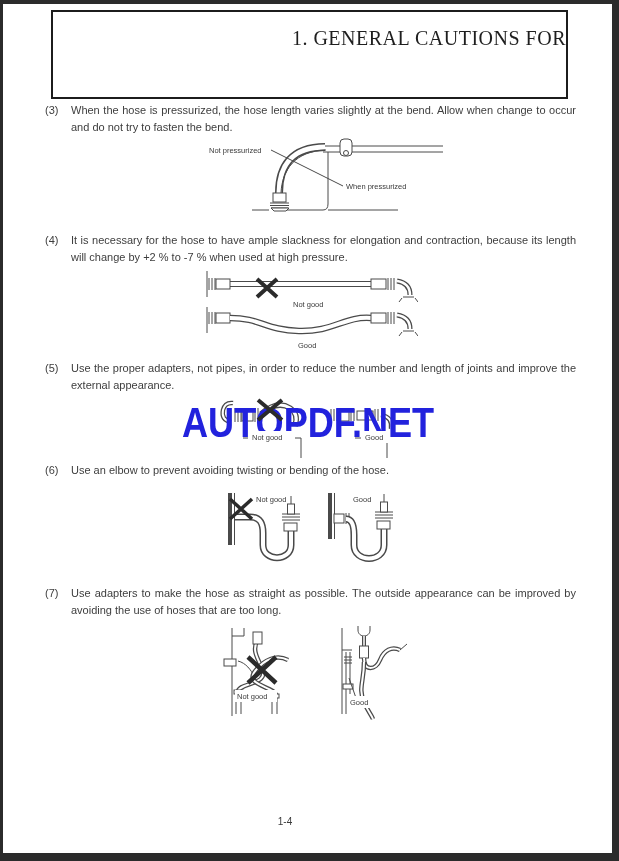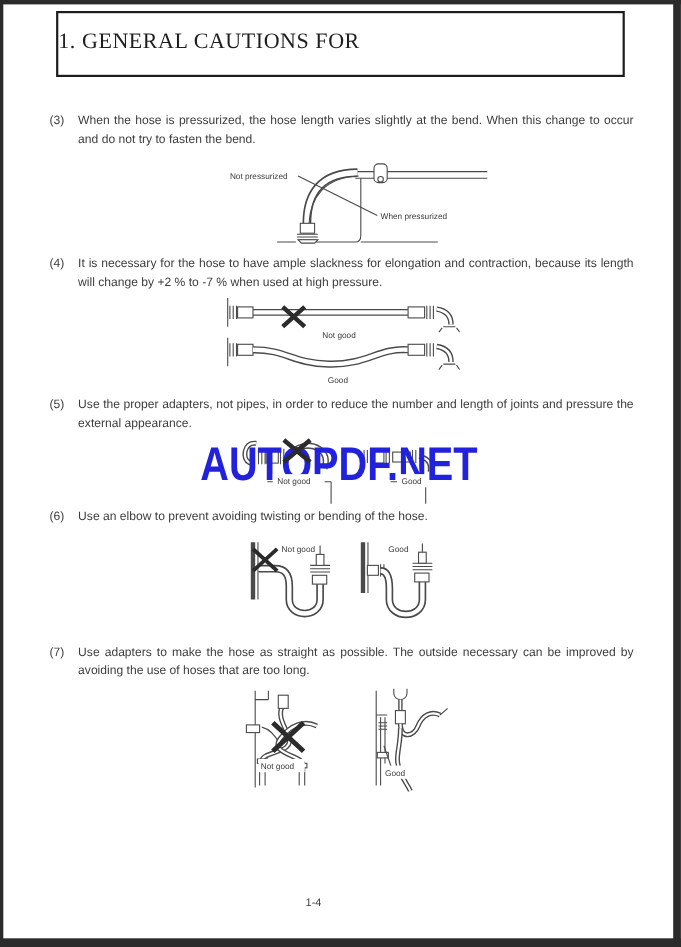--- a/index.html
+++ b/index.html
@@ -8,22 +8,22 @@
     position:relative; width:619px; height:861px; background:#ffffff;
     font-family:"Liberation Sans", sans-serif; color:#3d3d3d; overflow:hidden;
   }
   .scan-edge { position:absolute; background:#2b2b2b; }
   .edge-top    { left:0; top:0; width:619px; height:4px; }
   .edge-left   { left:0; top:0; width:3px; height:861px; }
   .edge-right  { left:612px; top:0; width:7px; height:861px; }
   .edge-bottom { left:0; top:853px; width:619px; height:8px; }
 
   .title-box {
-    position:absolute; left:51px; top:10px; width:517px; height:60px;
-    border:2px solid #1c1c1c; text-align:left; padding-top:13px;
+    position:absolute; left:51px; top:10px; width:517px; height:89px;
+    border:2px solid #1c1c1c; text-align:right; padding-top:13px;
     font-family:"Liberation Serif", serif; color:#1e1e1e;
   }
   .title-line { font-size:20px; line-height:27px; letter-spacing:0.5px; }
 
   .item { position:absolute; left:45px; width:531px; display:flex; }
   .item-num  { width:26px; flex:none; font-size:11px; line-height:17px; }
   .item-text { flex:1; font-size:11px; line-height:17px; text-align:justify; }
 
   .fig { position:absolute; }
   .fig svg text { font-family:"Liberation Sans", sans-serif; font-size:7.5px; fill:#3a3a3a; }
@@ -47,24 +47,24 @@
   <div class="scan-edge edge-left"></div>
   <div class="scan-edge edge-right"></div>
   <div class="scan-edge edge-bottom"></div>
 
   <div class="title-box">
     <div class="title-line">1. GENERAL CAUTIONS FOR</div>
   </div>
 
   <div class="item" style="top:102px">
     <span class="item-num">(3)</span>
-    <span class="item-text">When the hose is pressurized, the hose length varies slightly at the bend. When this change to occur and do not try to fasten the bend.</span>
-  </div>
-
-  <div class="fig" style="left:195px; top:147px">
+    <span class="item-text">When the hose is pressurized, the hose length varies slightly at the bend. Allow when change to occur and do not try to fasten the bend.</span>
+  </div>
+
+  <div class="fig" style="left:195px; top:137px">
     <svg width="250" height="82" viewBox="0 0 250 82">
       <g stroke="#4a4a4a" stroke-width="1" fill="none">
 
         <path d="M57 73 H 74 M92 73 q 6 0 12 0 H 128 q 5 0 5 -6 V 15"></path>
         <path d="M133 73 H 203"></path>
 
         <path d="M128 9 H 248 M128 15 H 248"></path>
 
         <rect x="145" y="2" width="12" height="17" rx="4" fill="#ffffff"></rect>
         <circle cx="151" cy="16" r="2.5" fill="#ffffff"></circle>
@@ -119,21 +119,21 @@
         <path d="M194 44 q 13 2 13 14" stroke-width="5"></path>
         <path d="M194 44 q 13 2 13 14" stroke="#ffffff" stroke-width="2.5"></path>
         <path d="M200 60 h 11 M199 61 l -3 4 M212 61 l 3 4"></path>
       </g>
       <text x="95" y="77">Good</text>
     </svg>
   </div>
 
   <div class="item" style="top:360px">
     <span class="item-num">(5)</span>
-    <span class="item-text">Use the proper adapters, not pipes, in order to reduce the number and length of joints and pressure the external appearance.</span>
+    <span class="item-text">Use the proper adapters, not pipes, in order to reduce the number and length of joints and improve the external appearance.</span>
   </div>
 
   <div class="fig" id="fig5-base" style="left:215px; top:396px">
     <svg width="235" height="66" viewBox="0 0 235 66">
       <g stroke="#4a4a4a" stroke-width="1" fill="none">
 
         <path d="M16 26 q -10 -2 -8 -12 q 2 -8 10 -7" stroke-width="4.5"></path>
         <path d="M16 26 q -10 -2 -8 -12 q 2 -8 10 -7" stroke="#ffffff" stroke-width="2"></path>
         <path d="M20 12 V 26 M23 12 V 26 M26 12 V 26"></path>
         <rect x="27" y="13" width="11" height="12" fill="#ffffff"></rect>
@@ -204,21 +204,21 @@
         <path d="M157 29 H 175 M157 26 H 175 M157 23 H 175"></path>
         <rect x="162.5" y="13" width="7" height="10" fill="#ffffff"></rect>
         <path d="M166 5 V 13"></path>
       </g>
       <text x="135" y="13">Good</text>
     </svg>
   </div>
 
   <div class="item" style="top:585px">
     <span class="item-num">(7)</span>
-    <span class="item-text">Use adapters to make the hose as straight as possible. The outside necessary can be improved by avoiding the use of hoses that are too long.</span>
+    <span class="item-text">Use adapters to make the hose as straight as possible. The outside appearance can be improved by avoiding the use of hoses that are too long.</span>
   </div>
 
   <div class="fig" style="left:218px; top:626px">
     <svg width="190" height="94" viewBox="0 0 190 94">
       <g stroke="#4a4a4a" stroke-width="1" fill="none">
 
         <path d="M14 2 V 90"></path>
         <path d="M14 10 H 26 M26 2 V 10"></path>
         <rect x="6" y="33" width="12" height="7" fill="#ffffff"></rect>
         <path d="M20 35 C 28 37 33 44 36 50"></path>

